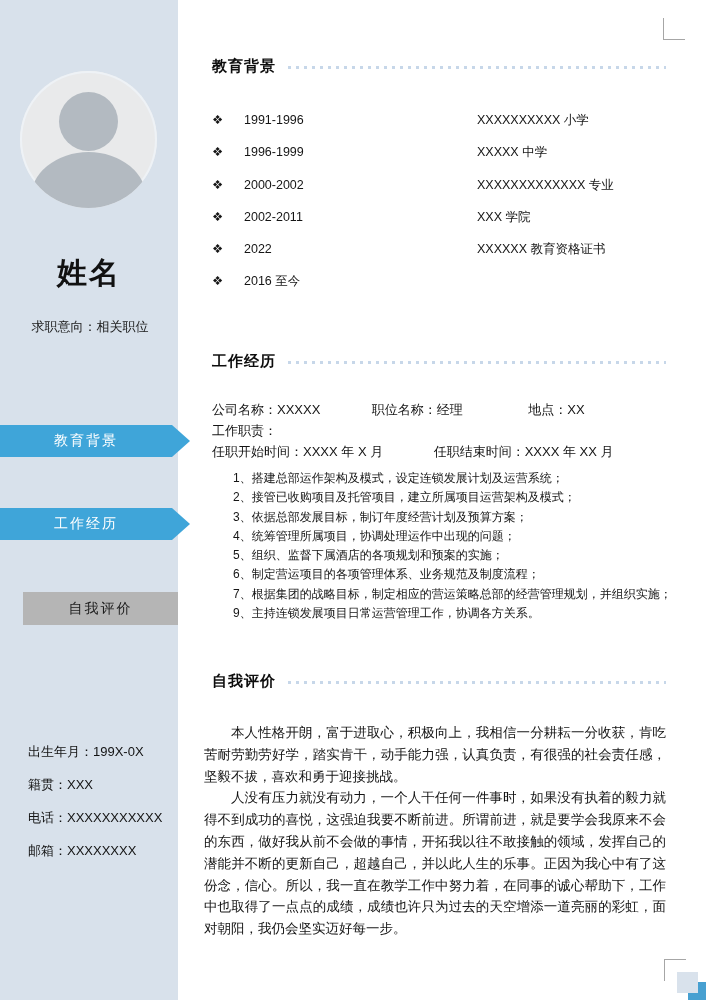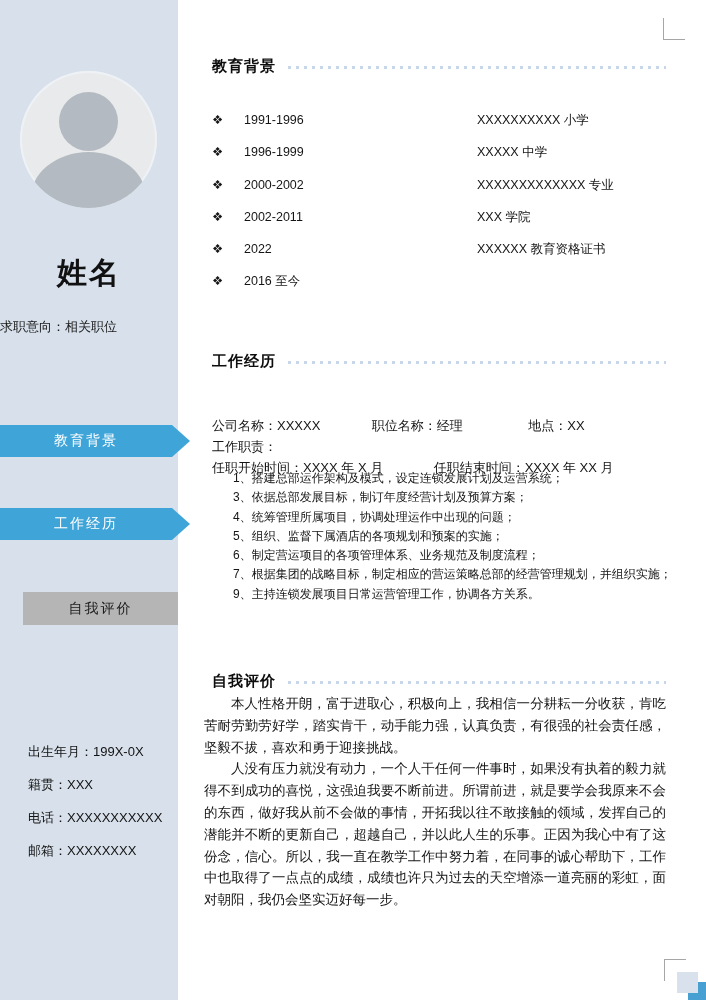--- a/index.html
+++ b/index.html
@@ -11,21 +11,21 @@
   .page { position:absolute; inset:0; }
 
   
   .sidebar { position:absolute; left:0; top:0; width:178px; height:1000px; background:#d8e1eb; }
   .avatar { position:absolute; left:20px; top:71px; width:137px; height:137px; border-radius:50%;
             background:#e9eaeb; overflow:hidden; box-shadow:0 0 0 2px #eef2f6 inset; }
   .avatar-head { position:absolute; left:39px; top:21px; width:59px; height:59px; border-radius:50%; background:#b3bac1; }
   .avatar-shoulders { position:absolute; left:10px; top:81px; width:117px; height:96px; border-radius:50%; background:#b3bac1; }
   .name { position:absolute; left:0; top:253px; width:178px; text-align:center;
           font-size:30px; font-weight:bold; color:#111; letter-spacing:2px; }
-  .objective { position:absolute; left:0; top:318px; width:180px; text-align:left; font-size:13px; color:#1a1a1a; }
+  .objective { position:absolute; left:0; top:318px; width:180px; text-align:center; font-size:13px; color:#1a1a1a; }
 
   .ribbon { position:absolute; left:0; width:172px; height:32px; background:#3fa5d9; color:#ffffff;
             font-size:14px; display:flex; align-items:center; justify-content:center; letter-spacing:2px; }
   .ribbon::after { content:""; position:absolute; left:172px; top:0; width:0; height:0;
                    border-left:18px solid #3fa5d9; border-top:16px solid transparent; border-bottom:16px solid transparent; }
   .ribbon-1 { top:425px; }
   .ribbon-2 { top:508px; }
   .nav-box { position:absolute; left:23px; top:592px; width:155px; height:33px; background:#b5b5b5;
              color:#1c1c1c; font-size:14px; display:flex; align-items:center; justify-content:center; letter-spacing:2px; }
 
@@ -44,29 +44,29 @@
   .head-self { top:672px; }
 
   .edu-list { position:absolute; left:34px; top:104px; width:454px; }
   .edu-row { position:relative; height:32.3px; }
   .edu-row span { position:absolute; top:0; line-height:32.3px; font-size:12.5px; color:#151515; white-space:nowrap; }
   .bullet { left:0; font-size:10px; }
   .edu-time { left:32px; }
   .edu-detail { left:265px; }
   .edu-bold { font-weight:bold; }
 
-  .work-info { position:absolute; left:34px; top:399px; width:470px; font-size:13px; color:#141414;margin-top:16px; }
+  .work-info { position:absolute; left:34px; top:399px; width:470px; font-size:13px; color:#141414; }
   .info-line { height:21px; line-height:21px; white-space:nowrap; }
   .seg { display:inline-block; }
   .w156 { width:156px; } .w153 { width:153px; } .w218 { width:218px; }
 
   .duties { position:absolute; left:55px; top:469px; width:440px; }
   .duty { font-size:12px; line-height:19.3px; color:#151515; white-space:nowrap; }
 
-  .paras { position:absolute; left:26px; top:693px; width:462px; }
+  .paras { position:absolute; left:26px; top:722px; width:462px; }
   .para { font-size:13.5px; line-height:21.8px; color:#141414;
           text-align:justify; text-justify:inter-character; text-indent:2em; }
 
   
   .crop-tr { position:absolute; left:663px; top:18px; width:22px; height:22px;
              border-left:1px solid #a6a6a6; border-bottom:1px solid #a6a6a6; }
   .crop-br { position:absolute; left:664px; top:959px; width:22px; height:22px;
              border-left:1px solid #a6a6a6; border-top:1px solid #a6a6a6; }
   .sq-blue { position:absolute; left:688px; top:982px; width:18px; height:18px; background:#47a0d1; z-index:1; }
   .sq-light { position:absolute; left:677px; top:972px; width:21px; height:21px; background:#d9e2ec; z-index:2; }
@@ -154,20 +154,21 @@
       </div>
       <div class="info-line">工作职责：</div>
       <div class="info-line">
         <span class="seg w218">任职开始时间：XXXX 年 X 月</span>
         <span class="seg">任职结束时间：XXXX 年 XX 月</span>
       </div>
     </div>
 
     <div class="duties">
       <div class="duty">1、搭建总部运作架构及模式，设定连锁发展计划及运营系统；</div>
+      <div class="duty">2、接管已收购项目及托管项目，建立所属项目运营架构及模式；</div>
       <div class="duty">3、依据总部发展目标，制订年度经营计划及预算方案；</div>
       <div class="duty">4、统筹管理所属项目，协调处理运作中出现的问题；</div>
       <div class="duty">5、组织、监督下属酒店的各项规划和预案的实施；</div>
       <div class="duty">6、制定营运项目的各项管理体系、业务规范及制度流程；</div>
       <div class="duty">7、根据集团的战略目标，制定相应的营运策略总部的经营管理规划，并组织实施；</div>
       <div class="duty">9、主持连锁发展项目日常运营管理工作，协调各方关系。</div>
     </div>
 
     <div class="sec-head head-self">
       <span class="sec-title">自我评价</span>

